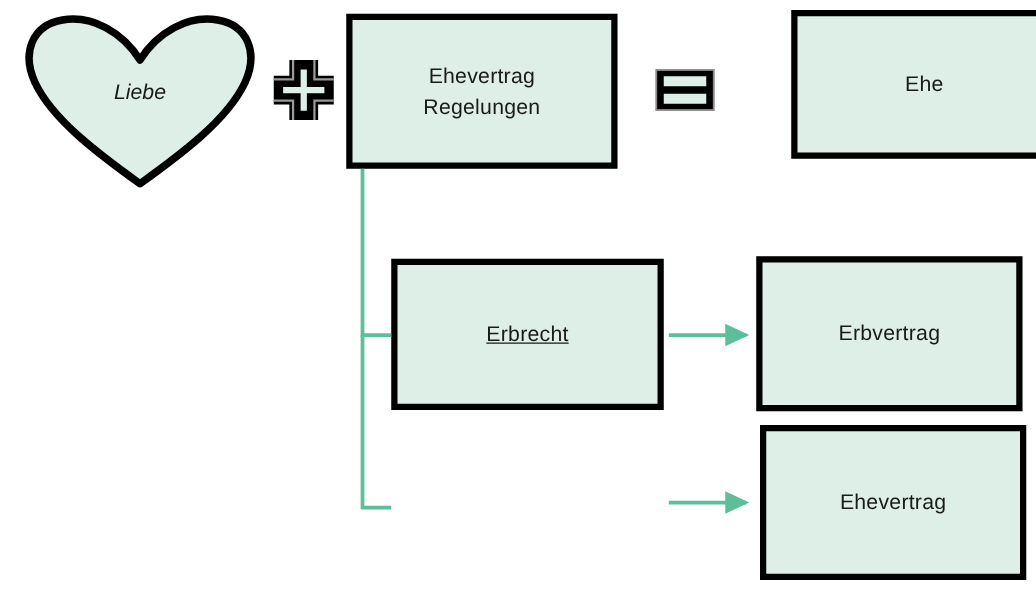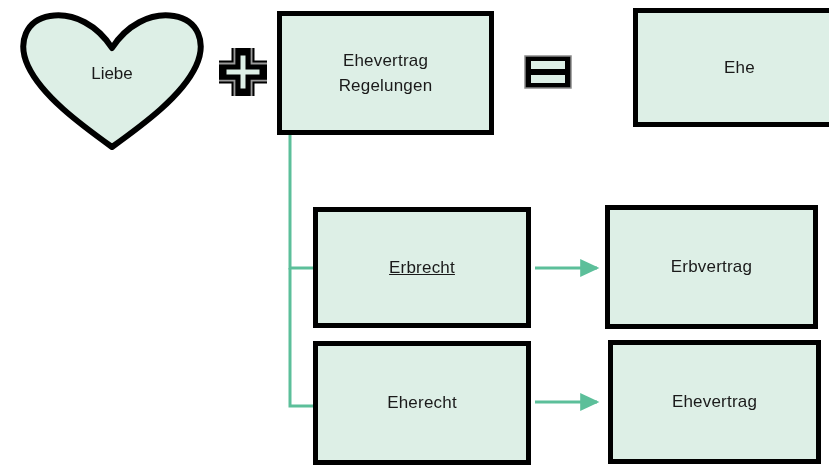--- a/index.html
+++ b/index.html
@@ -36,20 +36,21 @@
     display: block;
     white-space: pre-line;
   }
   
   .heart-wrap {
     position: absolute;
     left: 16px;
     top: 10px;
     width: 192px;
     height: 142px;
+    font-style: italic;
   }
   .heart-wrap svg {
     display: block;
     width: 100%;
     height: 100%;
   }
   .heart-label {
     position: absolute;
     left: 0;
     top: 0;
@@ -129,23 +130,20 @@
   </div>
 
   <div class="node" style="left:633px; top:8px; width:213px; height:119px;">
     <span class="label">Ehe</span>
   </div>
 
   <div class="node" style="left:313px; top:207px; width:218px; height:121px;text-decoration:underline;">
     <span class="label">Erbrecht</span>
   </div>
 
-  <div class="node" style="left:313px; top:341px; width:218px; height:124px;">
-    <span class="label">Eherecht</span>
-  </div>
 
   <div class="node" style="left:605px; top:205px; width:213px; height:124px;">
     <span class="label">Erbvertrag</span>
   </div>
 
   <div class="node" style="left:598px; top:340px; width:213px; height:124px;margin-left:10px;">
     <span class="label">Ehevertrag</span>
   </div>
 
   <svg id="connectors" viewBox="0 0 829 471" xmlns="http://www.w3.org/2000/svg">

